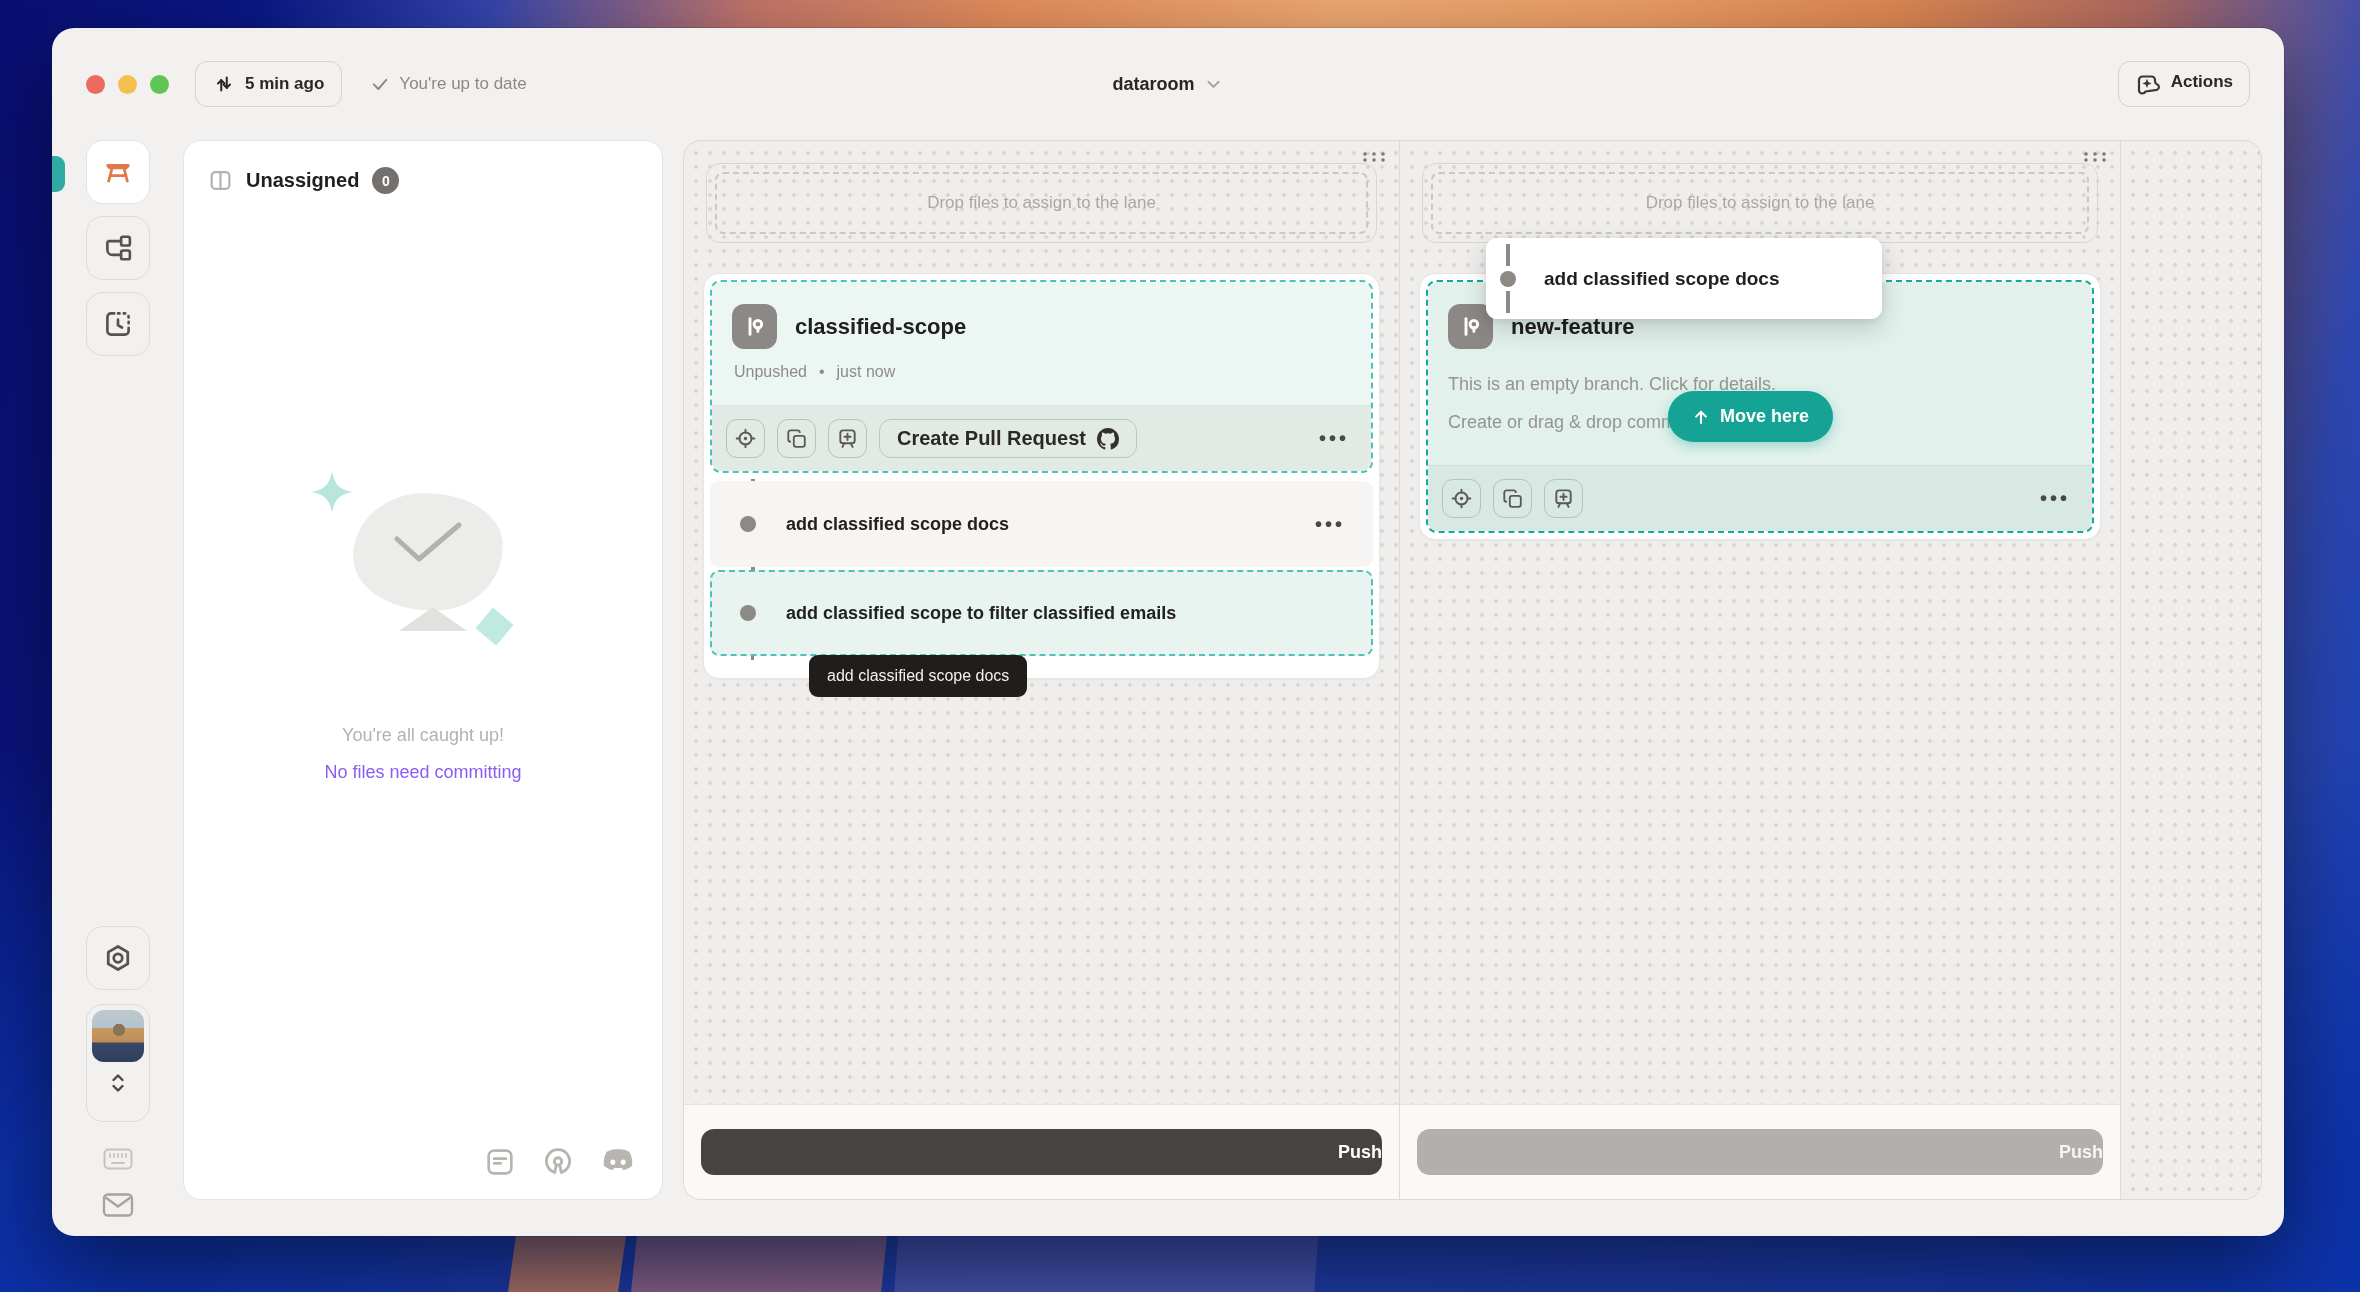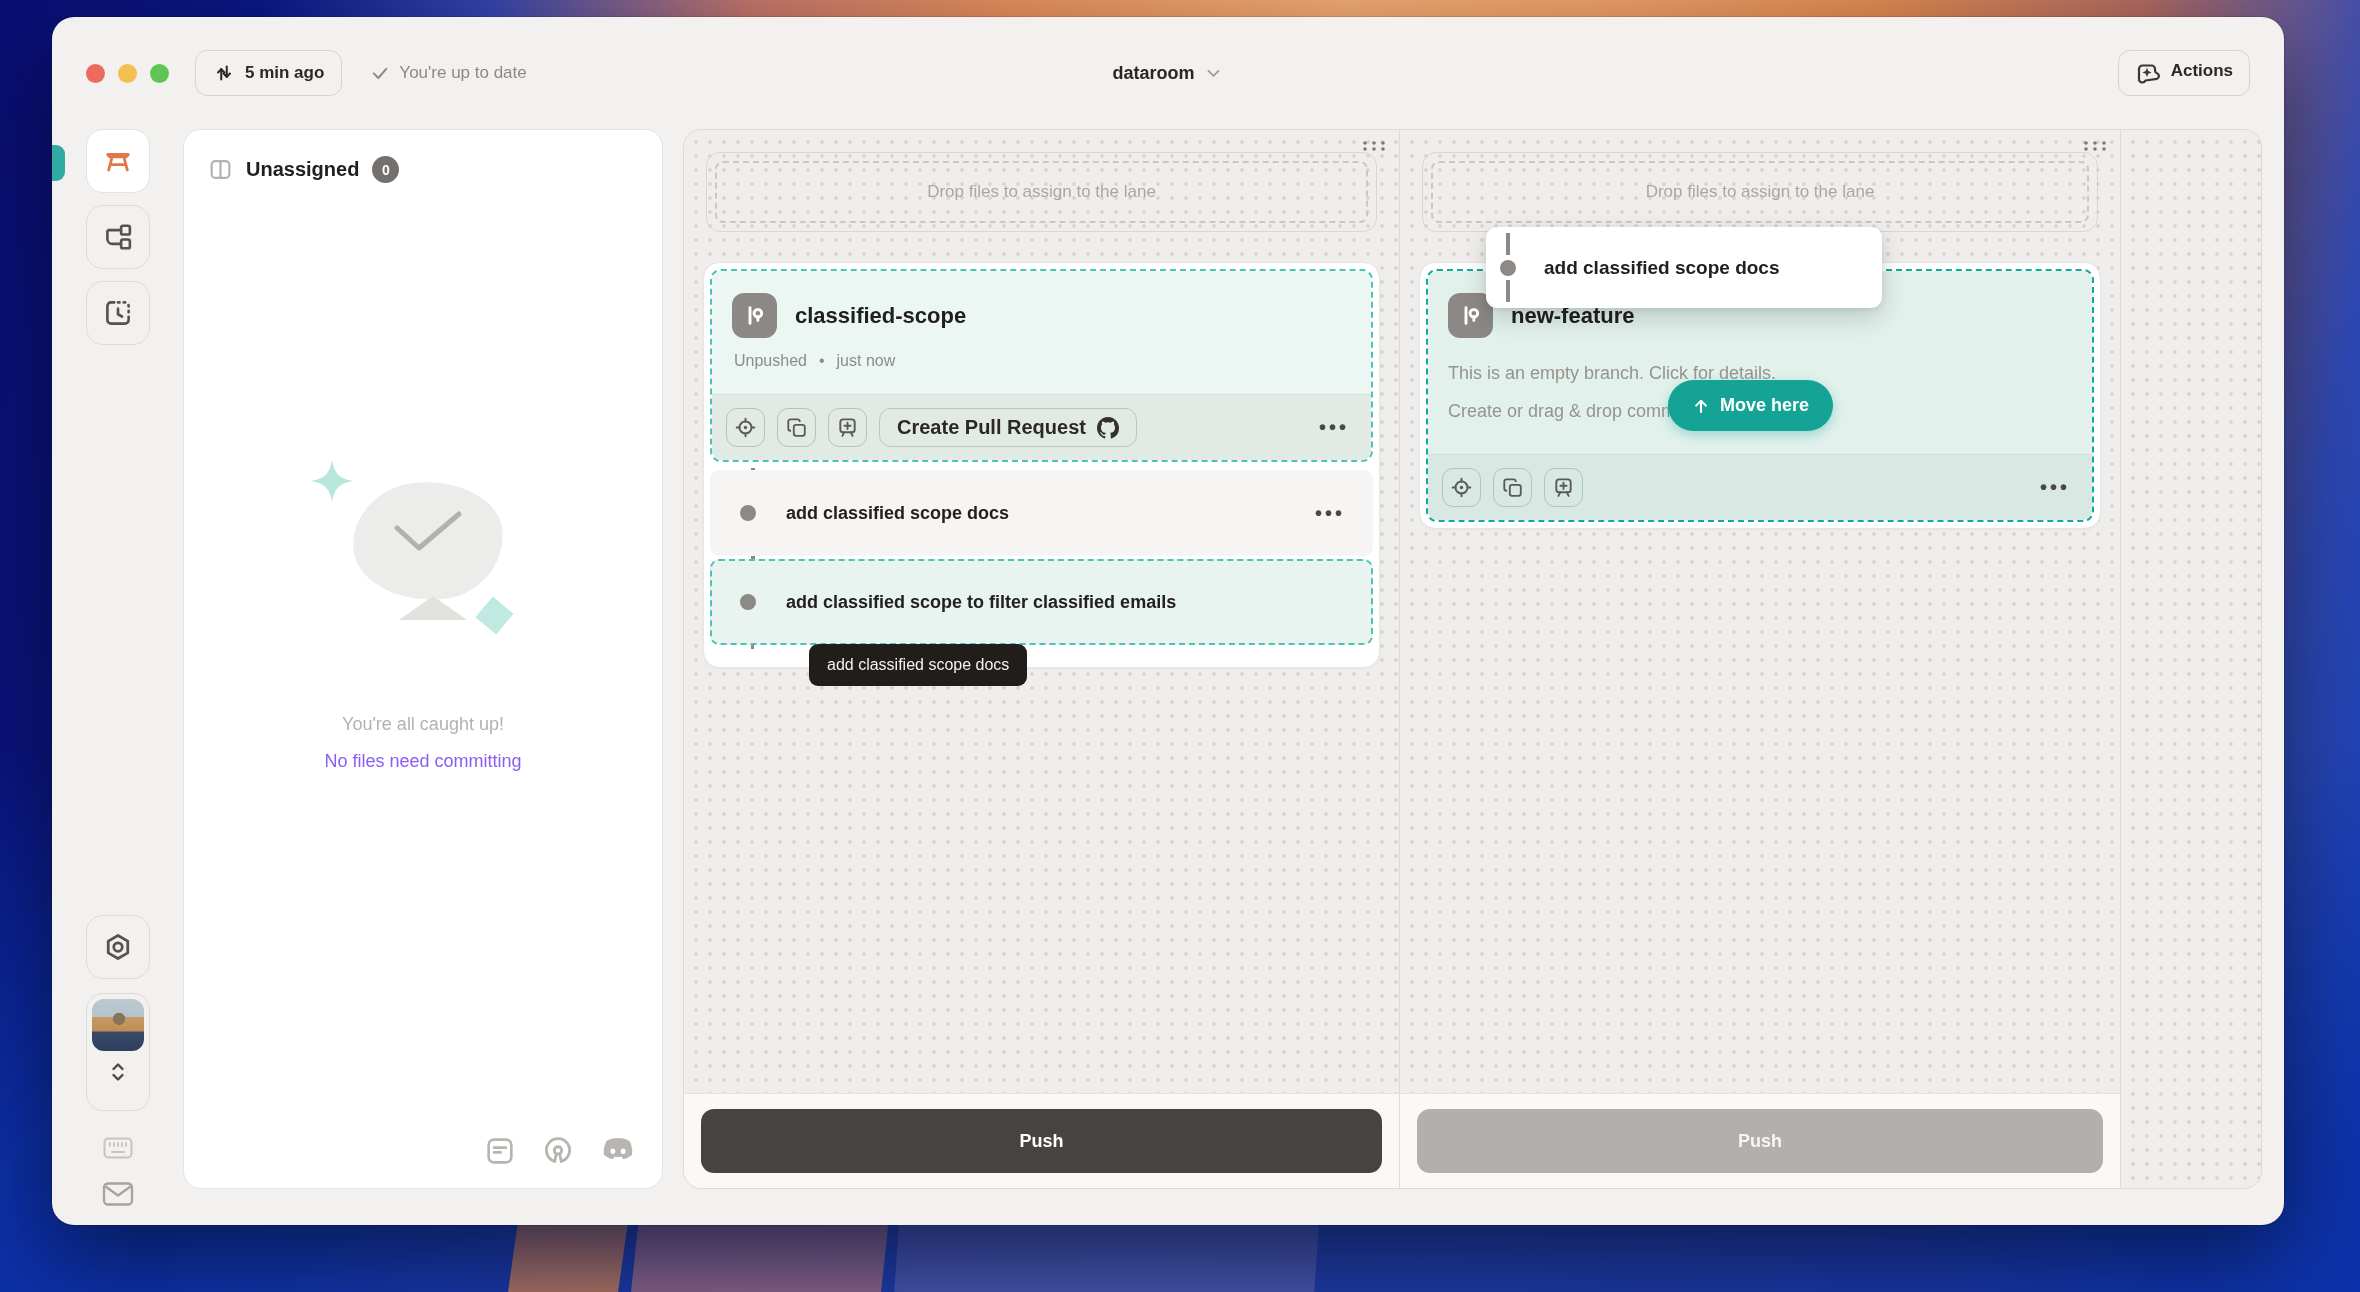--- a/index.html
+++ b/index.html
@@ -11,21 +11,21 @@
       linear-gradient(100deg,#090e72 0%,#0a1886 10%,#3546ae 19%,#c4766b 29%,#e68f5c 39%,#f2ab74 52%,#ef9f66 63%,#e18a52 73%,#b06a62 83%,#2f49b5 93%,#0f3db6 100%);
     position:relative;
   }
   .beam { position:absolute; bottom:0; opacity:.75; }
   .beam1 { left:520px; width:110px; height:170px; background:linear-gradient(180deg,rgba(224,130,80,.1),#d9834f); transform:skewX(-8deg); }
   .beam2 { left:640px; width:250px; height:170px; background:linear-gradient(180deg,rgba(170,110,120,.1),#a96f7e); transform:skewX(-6deg); }
   .beam3 { left:900px; width:420px; height:165px; background:linear-gradient(180deg,rgba(100,110,190,.05),rgba(110,110,180,.65)); transform:skewX(-4deg); }
 
   
   .window {
-    position:absolute; left:52px; top:17px; width:2232px; height:1208px;
+    position:absolute; left:52px; top:28px; width:2232px; height:1208px;
     background:#f2f1ef; border-radius:22px;
     box-shadow:0 32px 90px rgba(0,0,0,.5), 0 0 0 1px rgba(0,0,0,.12);
   }
   .teal-notch { position:absolute; left:0; top:128px; width:13px; height:36px; background:#2faba3; border-radius:0 9px 9px 0; }
 
   
   .toolbar { position:relative; height:112px; display:flex; align-items:center; padding:0 34px; }
   .traffic { display:flex; gap:13px; margin-right:26px; }
   .light { width:19px; height:19px; border-radius:50%; }
   .l-red{background:#ed6a5e;} .l-yellow{background:#f5bf4f;} .l-green{background:#61c554;}
@@ -125,22 +125,22 @@
     box-shadow:0 10px 26px rgba(0,0,0,.16), 0 2px 6px rgba(0,0,0,.08); z-index:30; display:flex; align-items:center; padding-left:58px;
     font-size:19px; font-weight:700; color:#23211e; }
   .ghost-rail-a { position:absolute; left:20px; top:6px; height:22px; width:3.5px; background:#8d8a86; }
   .ghost-rail-b { position:absolute; left:20px; bottom:6px; height:22px; width:3.5px; background:#8d8a86; }
   .ghost::before { content:""; position:absolute; left:14px; top:50%; transform:translateY(-50%); width:16px; height:16px; border-radius:50%; background:#8d8a86; }
 
   .move-pill { position:absolute; left:248px; top:117px; height:51px; background:#14a395; color:#fff;
     border:none; border-radius:26px; padding:0 24px; font-size:18px; font-weight:700; display:flex; align-items:center; gap:10px;
     cursor:pointer; z-index:20; box-shadow:0 4px 12px rgba(20,163,149,.35); font-family:"Liberation Sans",sans-serif; }
 
-  .push-btn { flex:1; height:64px; border:none; border-radius:13px; font-size:18px; font-weight:700;
-    font-family:"Liberation Sans",sans-serif; cursor:pointer; }
+  .push-btn { flex:1; height:46px; border:none; border-radius:13px; font-size:18px; font-weight:700;
+    font-family:"Liberation Sans",sans-serif; cursor:pointer;text-align:right; }
   .push-on { background:#474340; color:#fff; }
   .push-off { background:#b2afac; color:#f7f6f4; cursor:default; }
 
   svg { display:block; }
 </style>
 </head>
 <body>
 
 <div class="beam beam1"></div>
 <div class="beam beam2"></div>

